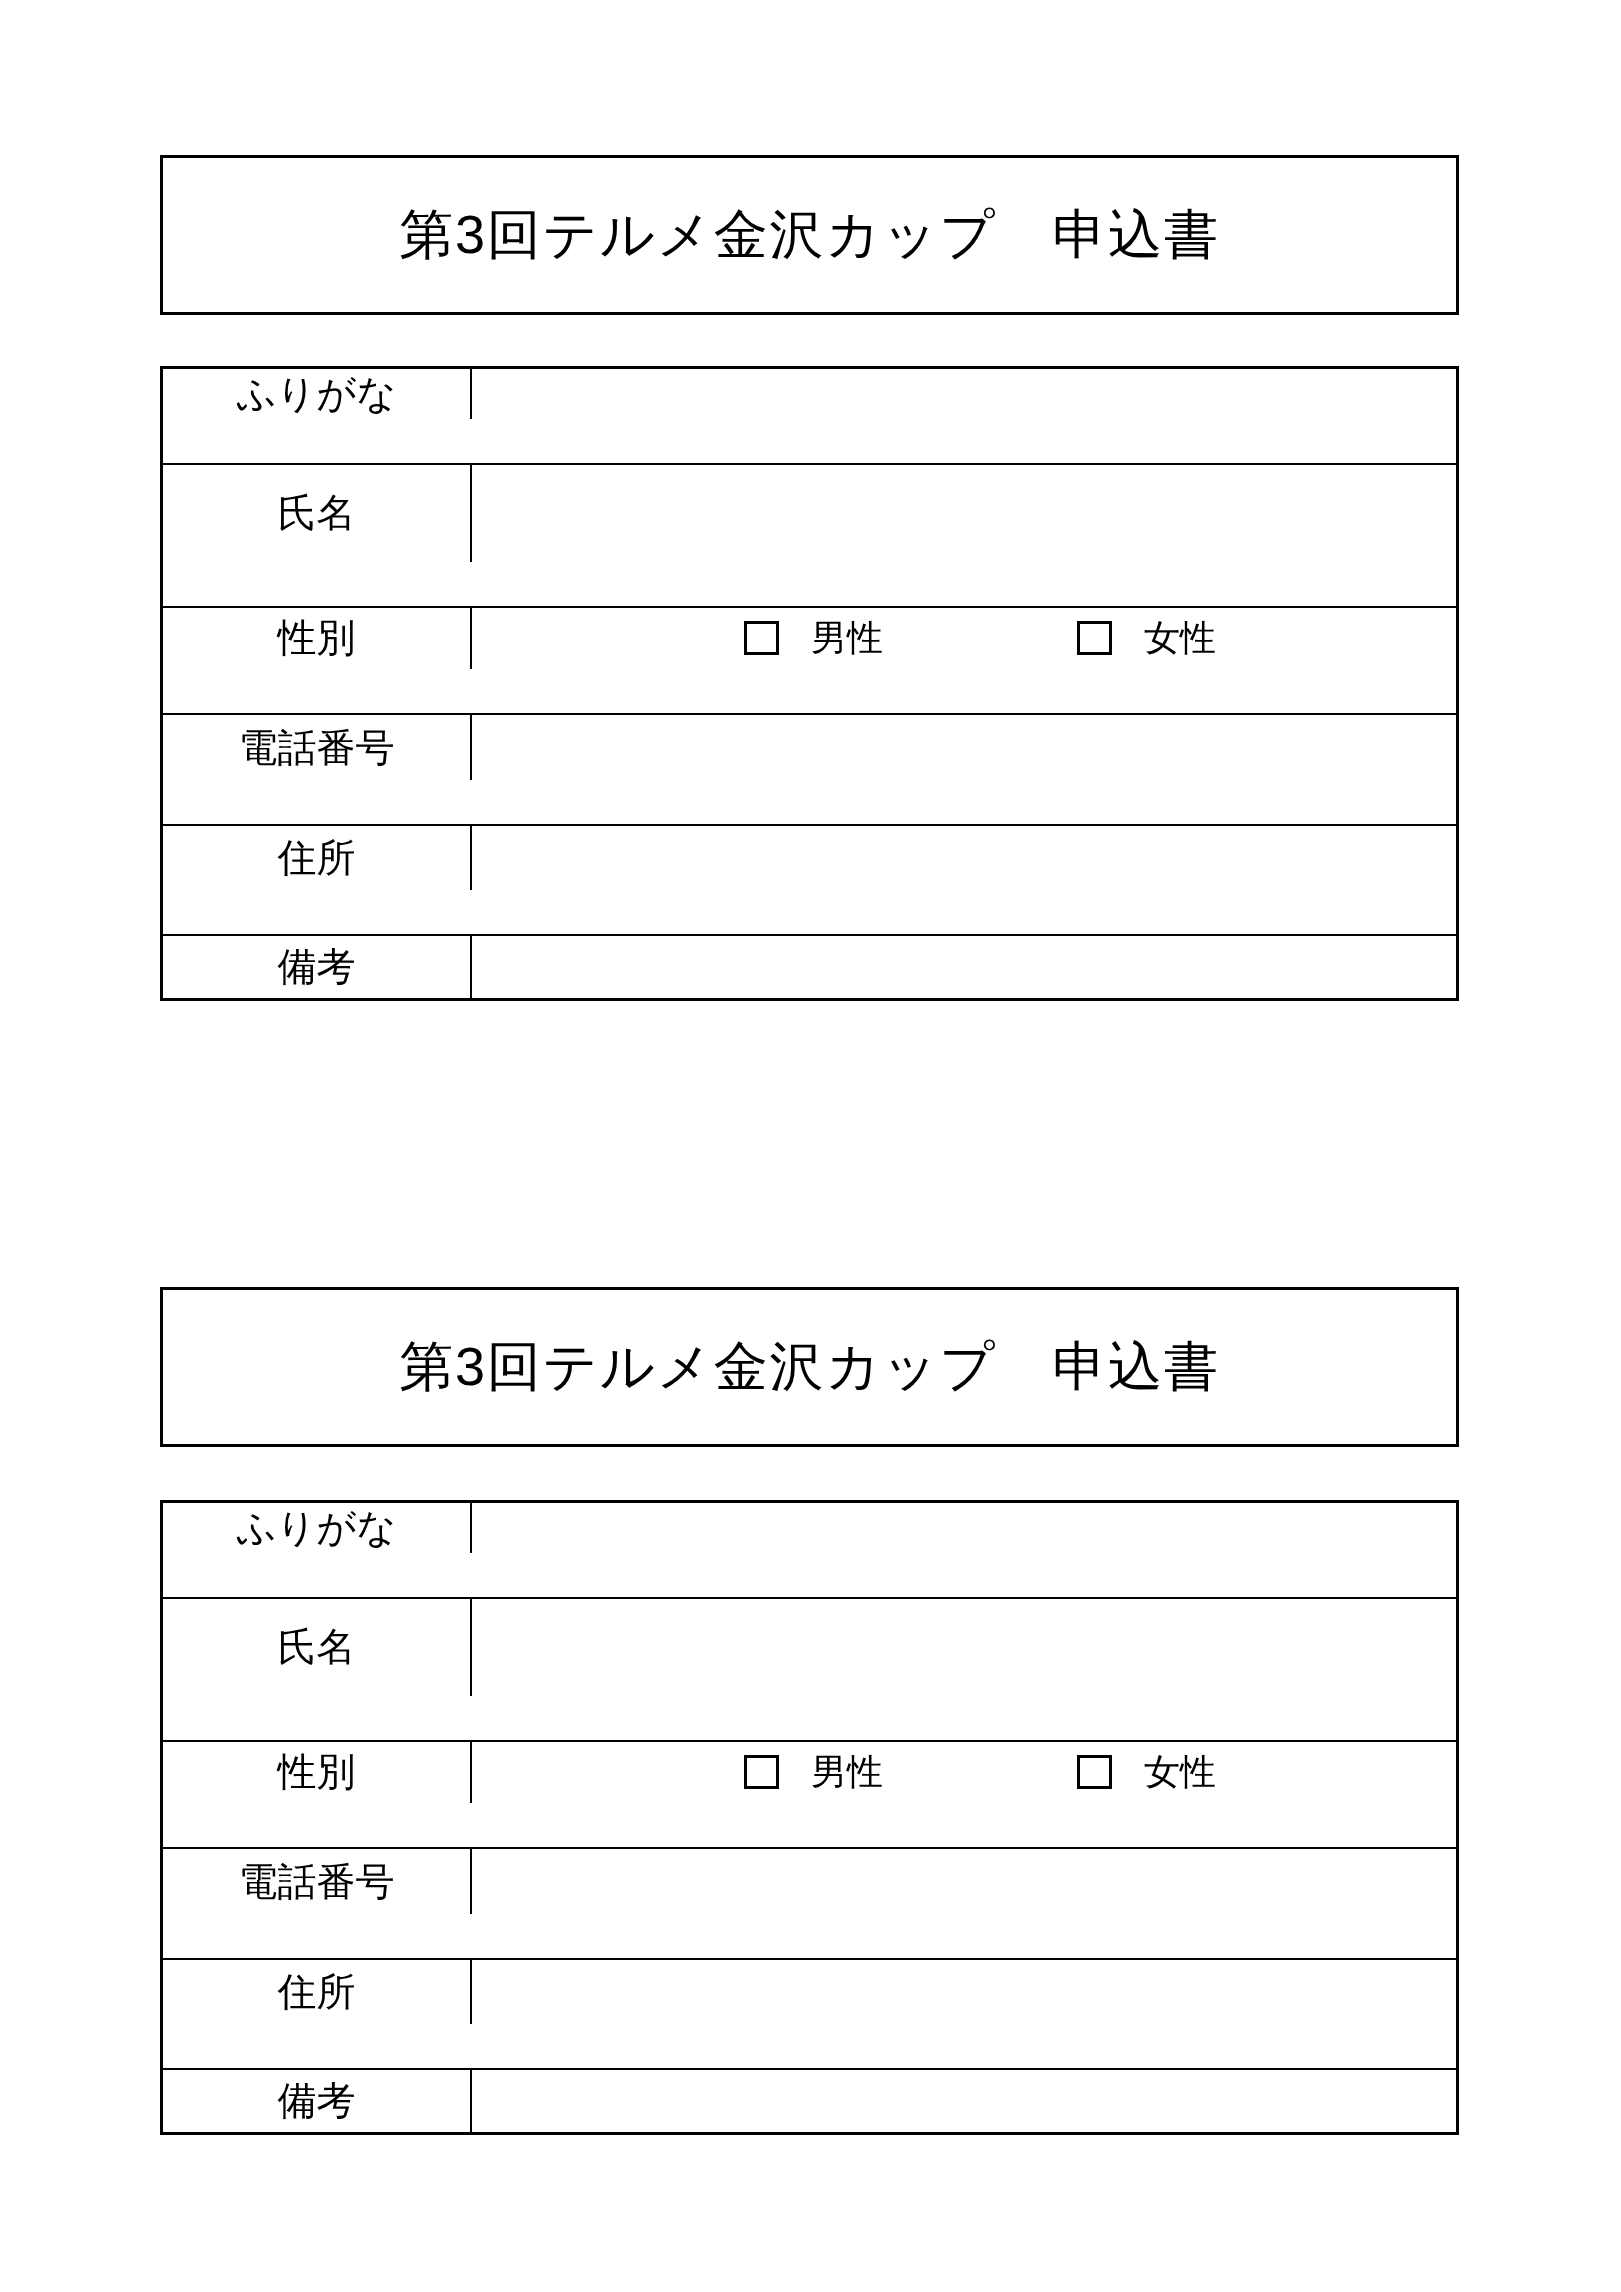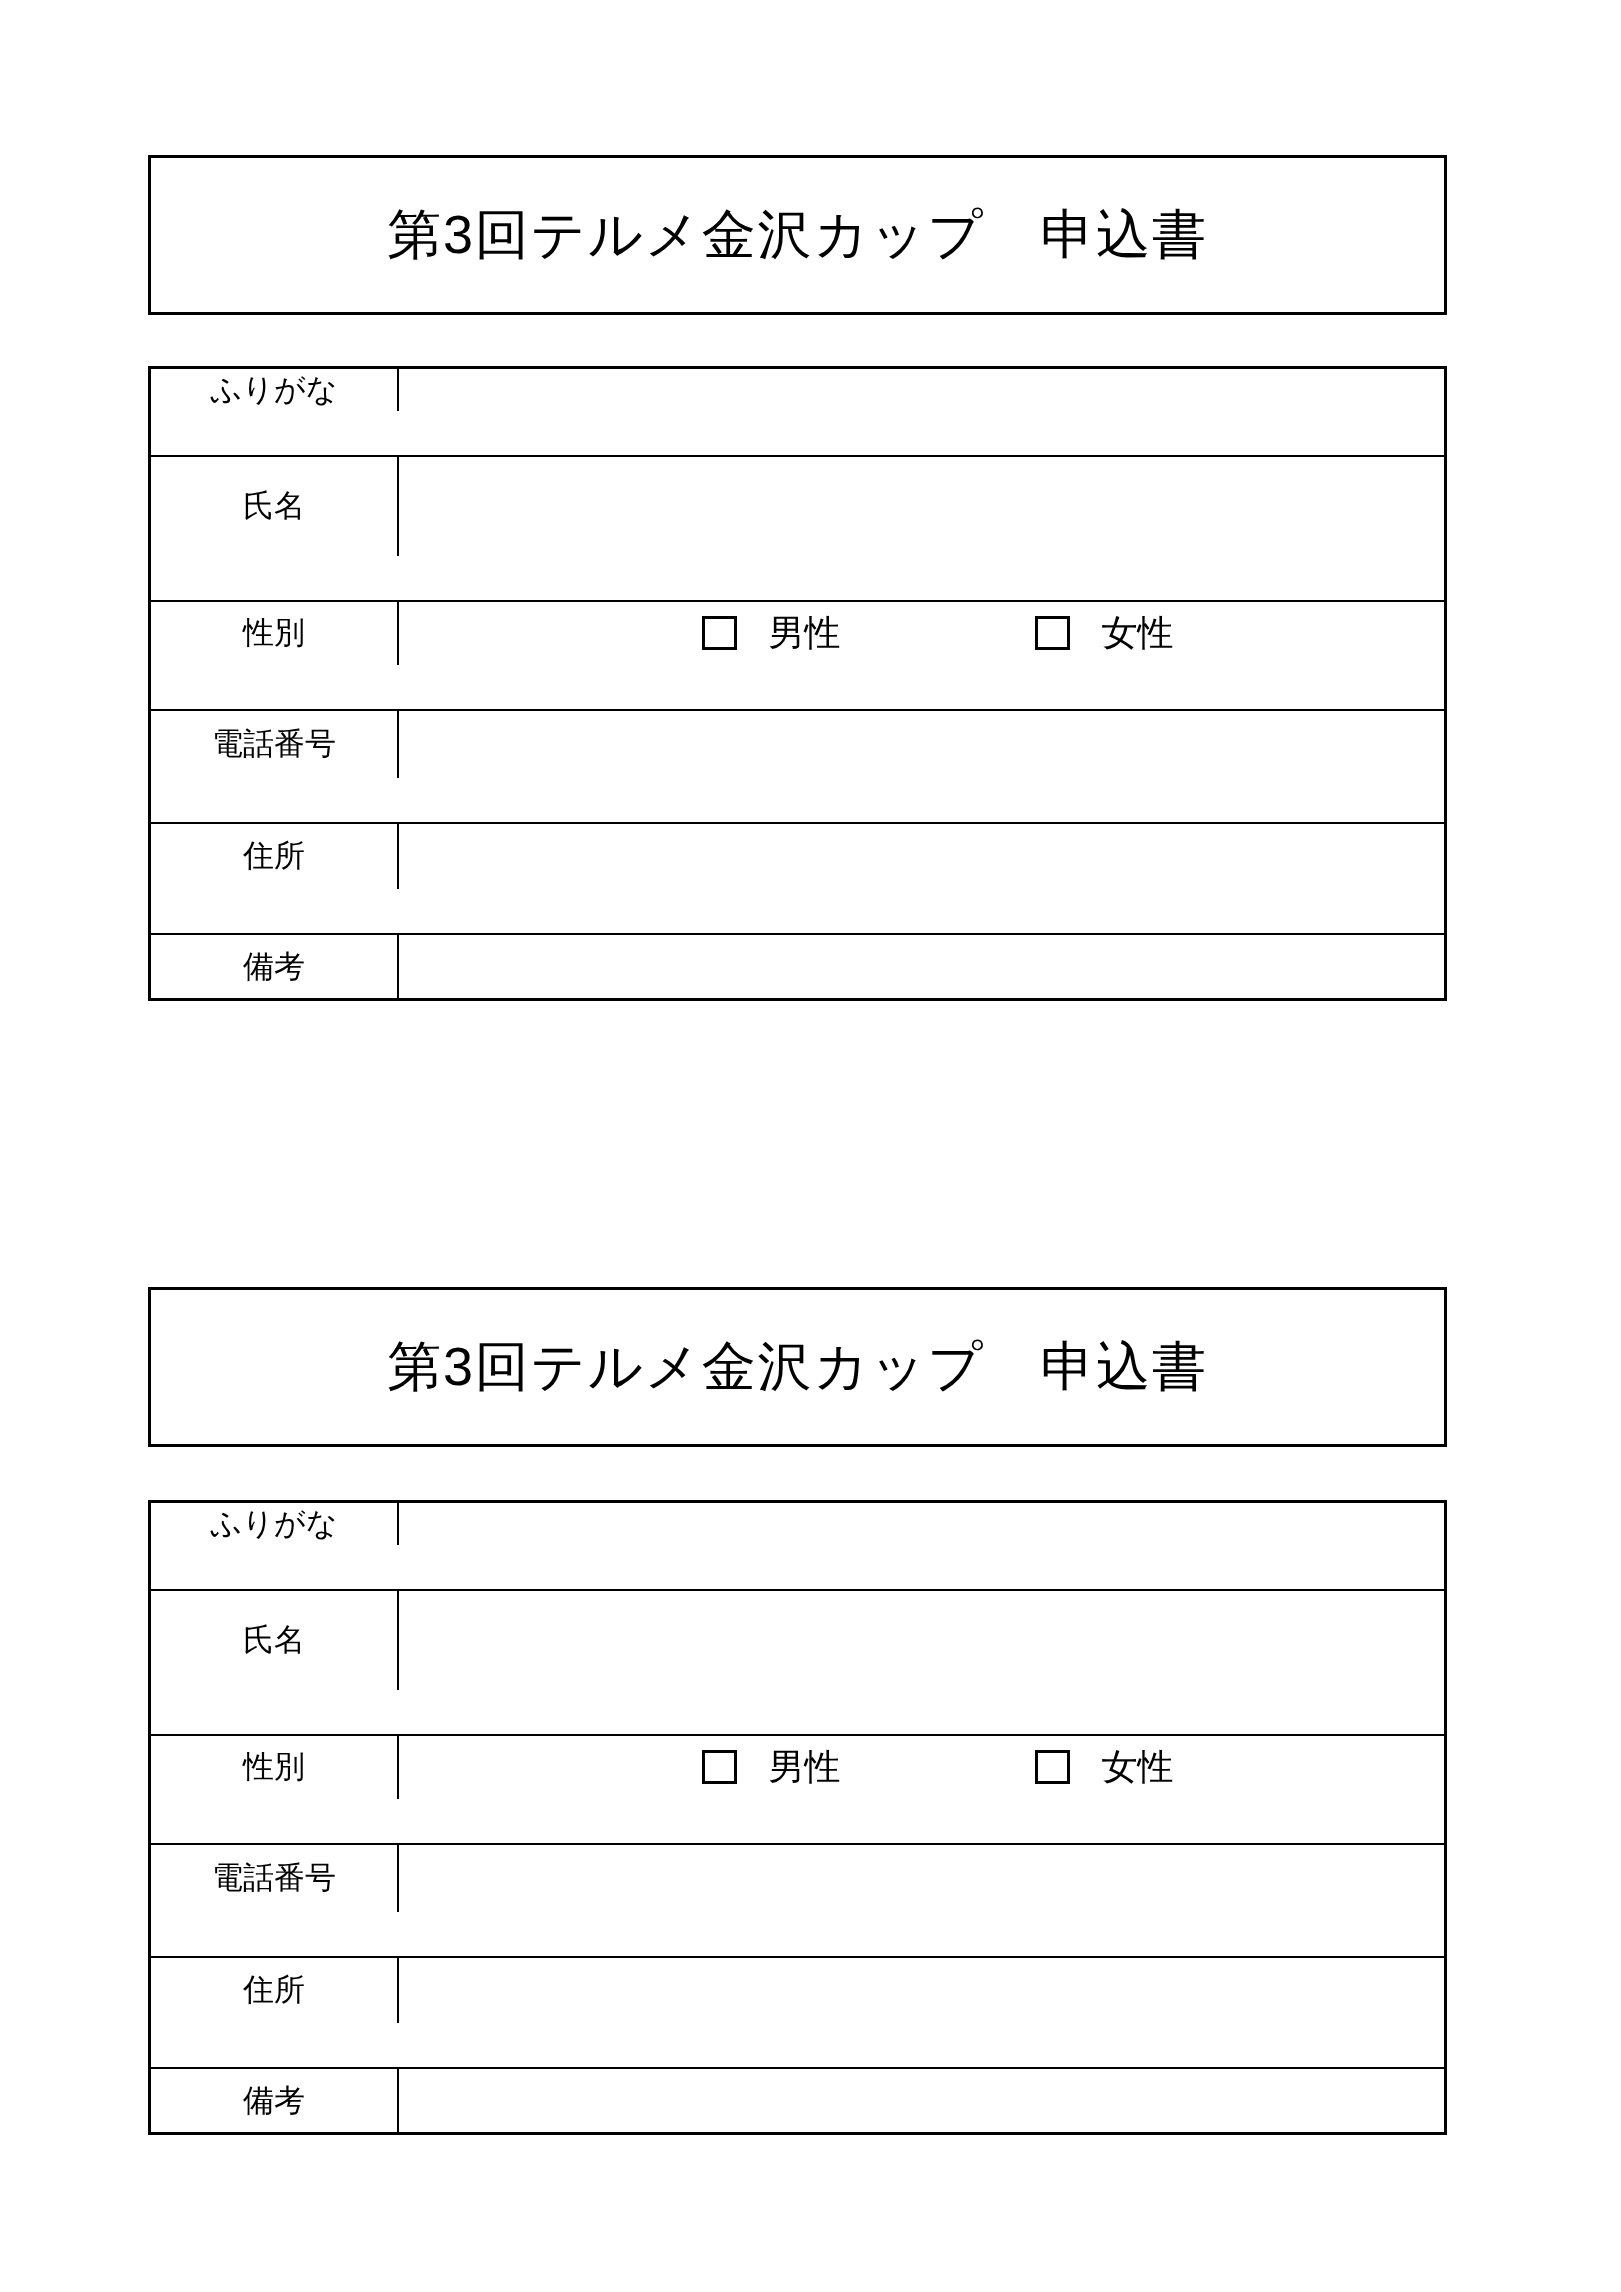--- a/index.html
+++ b/index.html
@@ -14,21 +14,21 @@
     width: 1621px;
     height: 2293px;
     background: #ffffff;
     color: #000000;
     font-family: "Liberation Sans", "DejaVu Sans", sans-serif;
     overflow: hidden;
   }
 
   .form-copy {
     position: absolute;
-    left: 148px;
+    left: 160px;
     width: 1299px;
   }
   #form-copy-1 { top: 155px; }
   #form-copy-2 { top: 1287px; }
 
   .title-box {
     width: 1299px;
     height: 160px;
     border: 3.6px solid #000000;
     background: #ffffff;
@@ -66,26 +66,26 @@
   .r-furigana { height: 50px; }
   .r-name     { height: 159px; }
   .r-gender   { height: 102px; }
   .r-phone    { height: 108px; text-align: center; }
   .r-address  { height: 106px; font-family: Liberation Serif, serif; }
   .r-notes    { height: 102px; }
 
   .cell { height: 100%; }
 
   .label-cell {
-    width: 248px;
+    width: 309px;
     border-right: 2.7px solid #000000;
     display: flex;
     align-items: center;
     justify-content: center;
-    font-size: 31px;
+    font-size: 39px;
     color: #000000;
     flex: none;
   }
 
   .value-cell {
     flex: 1 1 auto;
     background: #ffffff;
   }
 
   .gender-cell {

